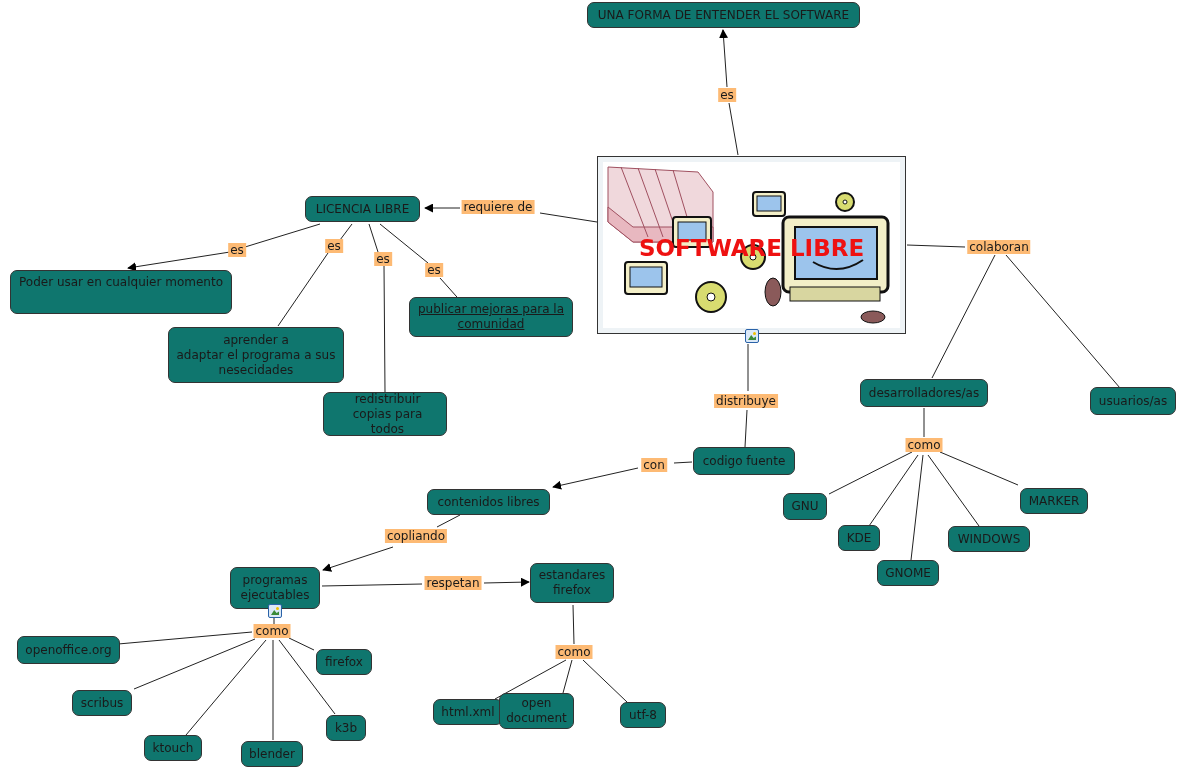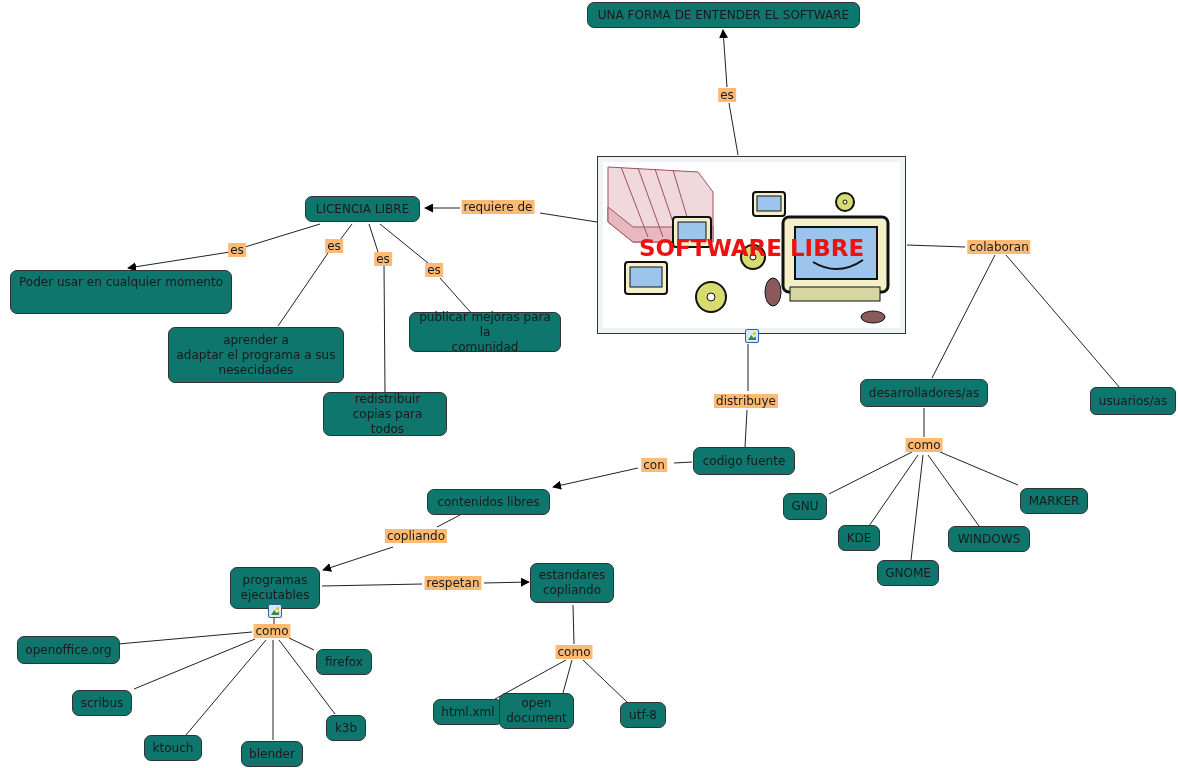--- a/index.html
+++ b/index.html
@@ -125,38 +125,38 @@
 </div>
 <div class="imgicon" style="left:745px;top:329px;"></div>
 
 <div class="node" style="left:305px;top:196px;width:115px;height:26px;">LICENCIA LIBRE</div>
 <div class="node top" style="left:10px;top:270px;width:222px;height:44px;">Poder usar en cualquier momento</div>
 <div class="node" style="left:168px;top:327px;width:176px;height:56px;">aprender a
 adaptar el programa a sus
 nesecidades</div>
 <div class="node" style="left:323px;top:392px;width:124px;height:44px;padding-left:11px;">redistribuir
 copias para todos</div>
-<div class="node" style="left:409px;top:312px;width:152px;height:40px;">publicar mejoras para la
+<div class="node" style="left:409px;top:297px;width:164px;height:40px;text-decoration:underline;">publicar mejoras para la
 comunidad</div>
 
 <div class="node" style="left:860px;top:379px;width:128px;height:28px;">desarrolladores/as</div>
-<div class="node" style="left:1090px;top:387px;width:86px;height:28px;border-radius:6px;">usuarios/as</div>
+<div class="node" style="left:1090px;top:387px;width:86px;height:28px;">usuarios/as</div>
 <div class="node" style="left:783px;top:493px;width:44px;height:27px;">GNU</div>
 <div class="node" style="left:838px;top:525px;width:42px;height:26px;">KDE</div>
 <div class="node" style="left:877px;top:560px;width:62px;height:26px;">GNOME</div>
 <div class="node" style="left:948px;top:526px;width:82px;height:26px;">WINDOWS</div>
 <div class="node" style="left:1020px;top:488px;width:68px;height:26px;">MARKER</div>
 
 <div class="node" style="left:693px;top:447px;width:102px;height:28px;">codigo fuente</div>
 <div class="node" style="left:427px;top:489px;width:123px;height:26px;">contenidos libres</div>
 <div class="node" style="left:230px;top:567px;width:90px;height:42px;">programas
 ejecutables</div>
 <div class="imgicon" style="left:268px;top:604px;"></div>
 <div class="node" style="left:530px;top:563px;width:84px;height:40px;">estandares
-copliando</div>
+firefox</div>
 
 <div class="node" style="left:17px;top:636px;width:103px;height:28px;">openoffice.org</div>
 <div class="node" style="left:72px;top:690px;width:60px;height:26px;">scribus</div>
 <div class="node" style="left:144px;top:735px;width:58px;height:26px;">ktouch</div>
 <div class="node" style="left:241px;top:741px;width:62px;height:26px;">blender</div>
 <div class="node" style="left:326px;top:715px;width:40px;height:26px;">k3b</div>
 <div class="node" style="left:316px;top:649px;width:56px;height:26px;">firefox</div>
 
 <div class="node" style="left:433px;top:699px;width:70px;height:26px;">html.xml</div>
 <div class="node" style="left:499px;top:693px;width:75px;height:36px;">open

